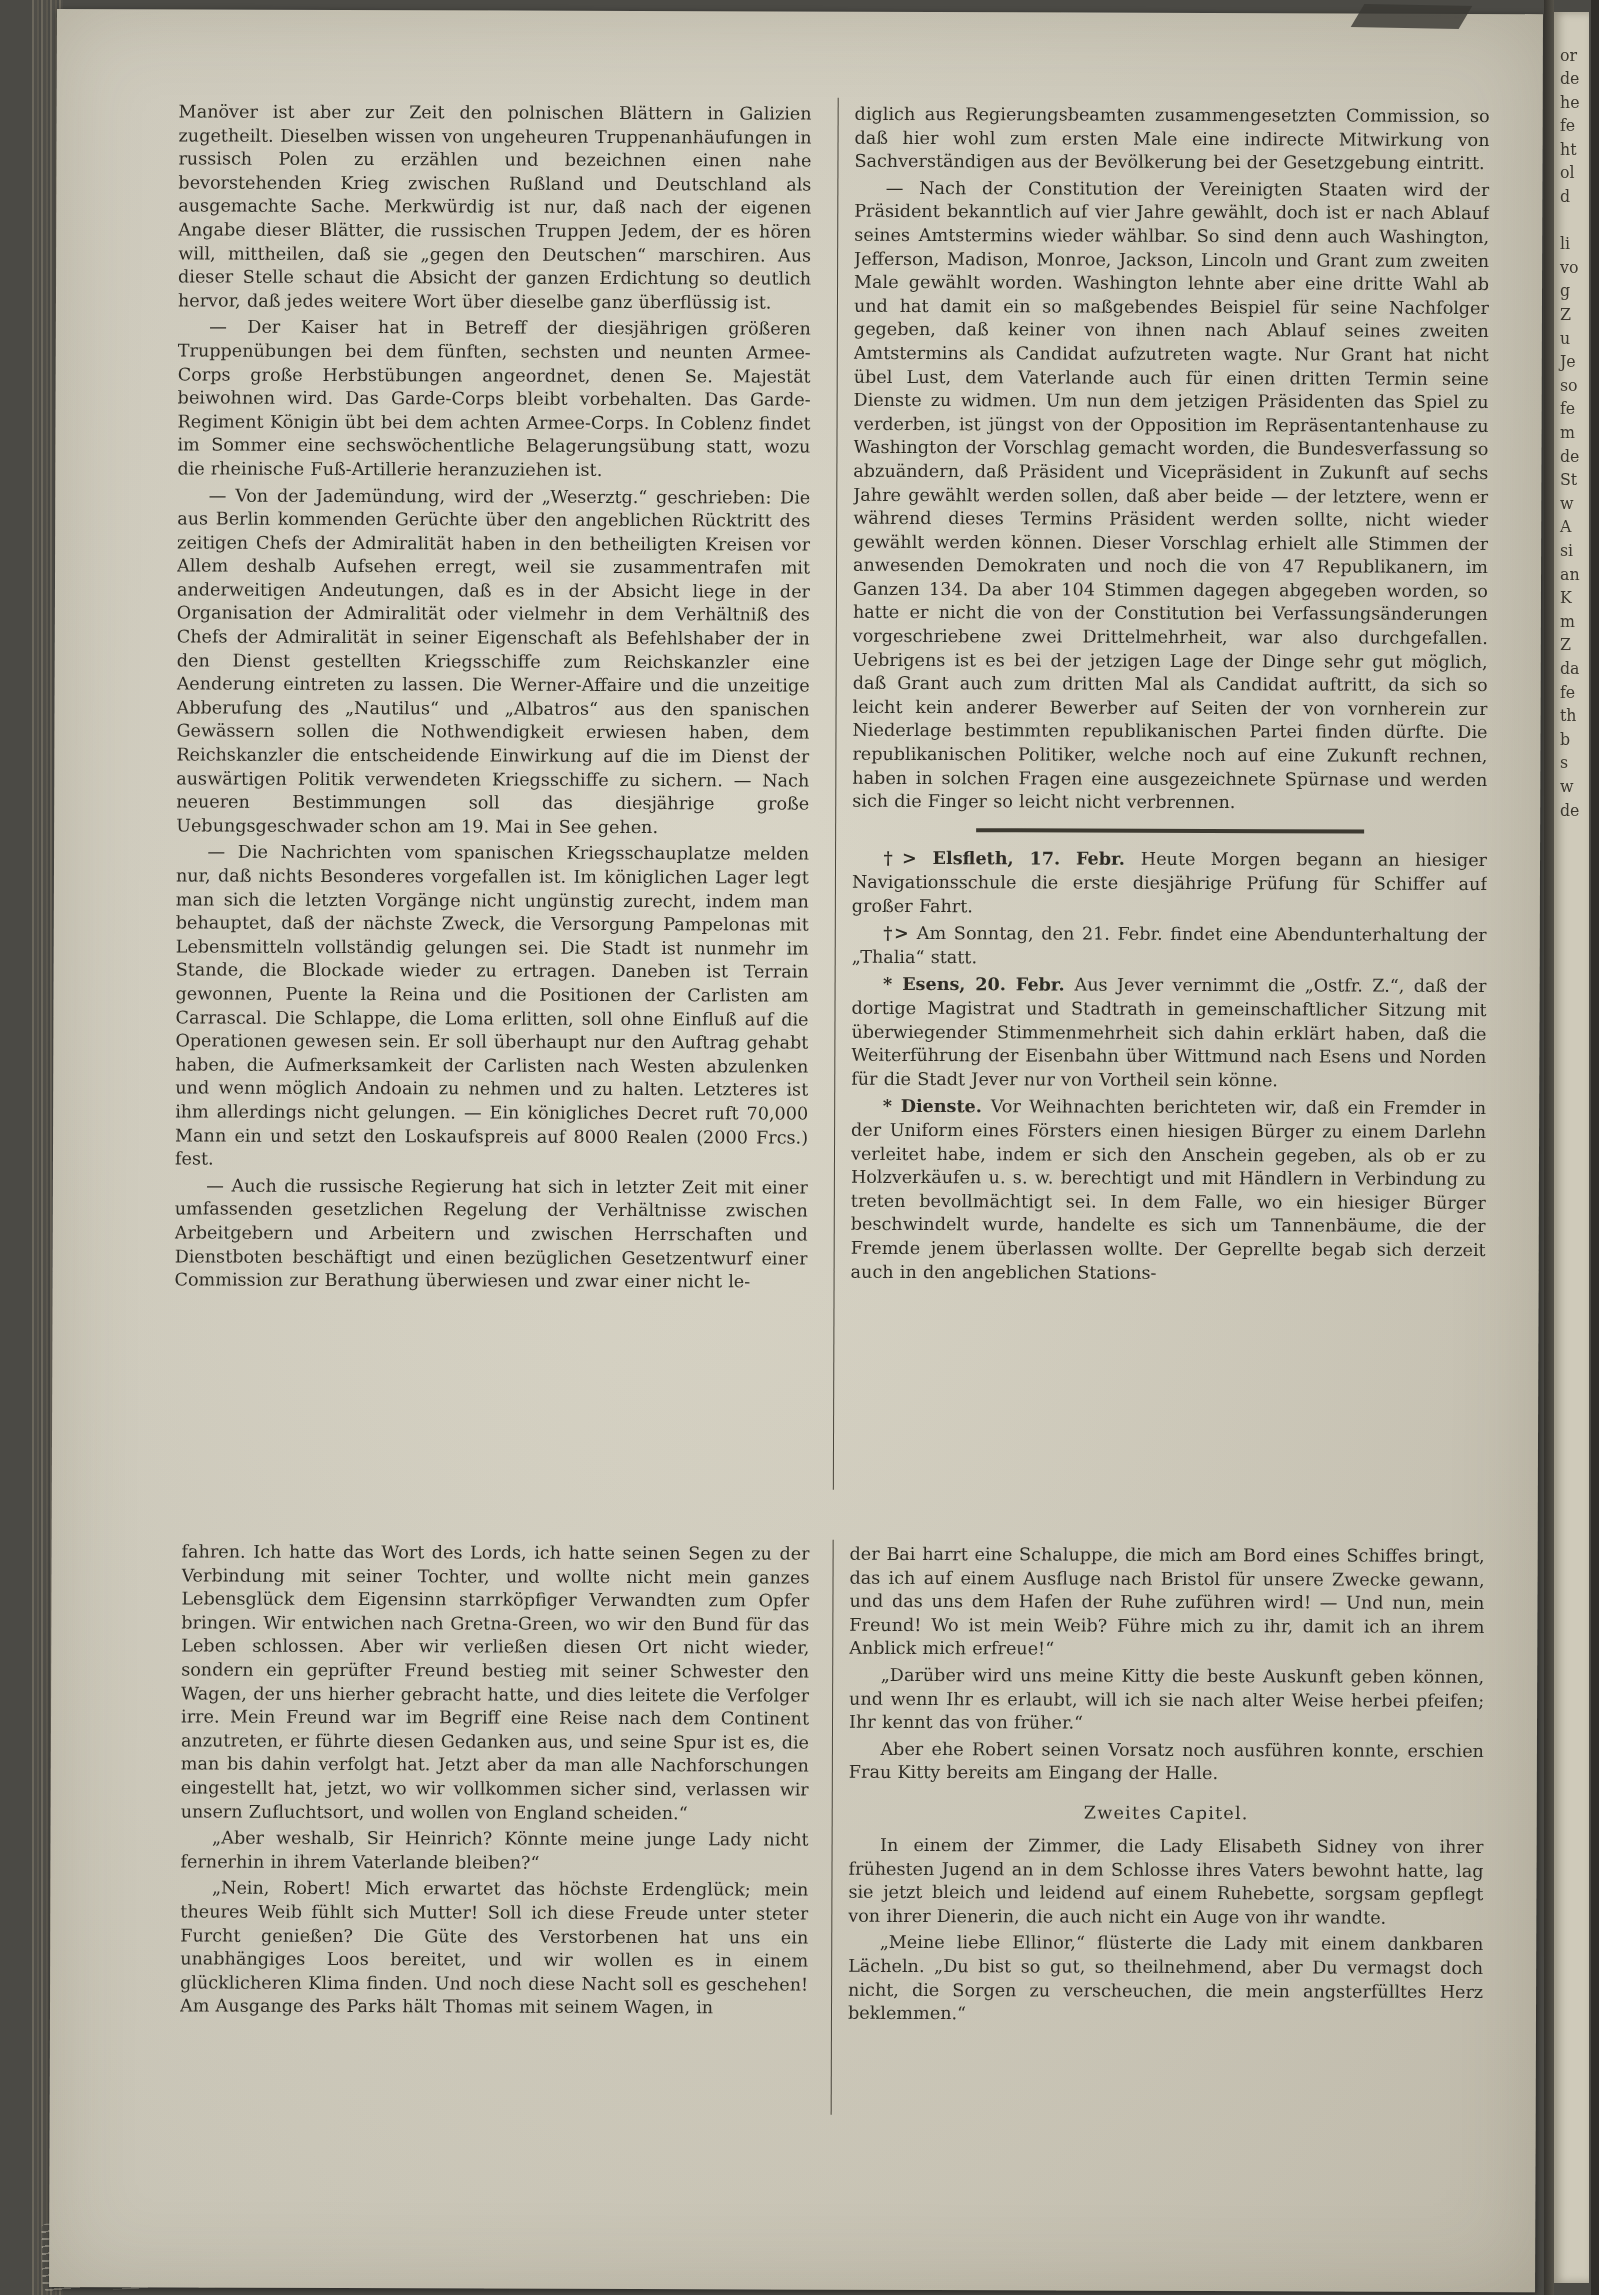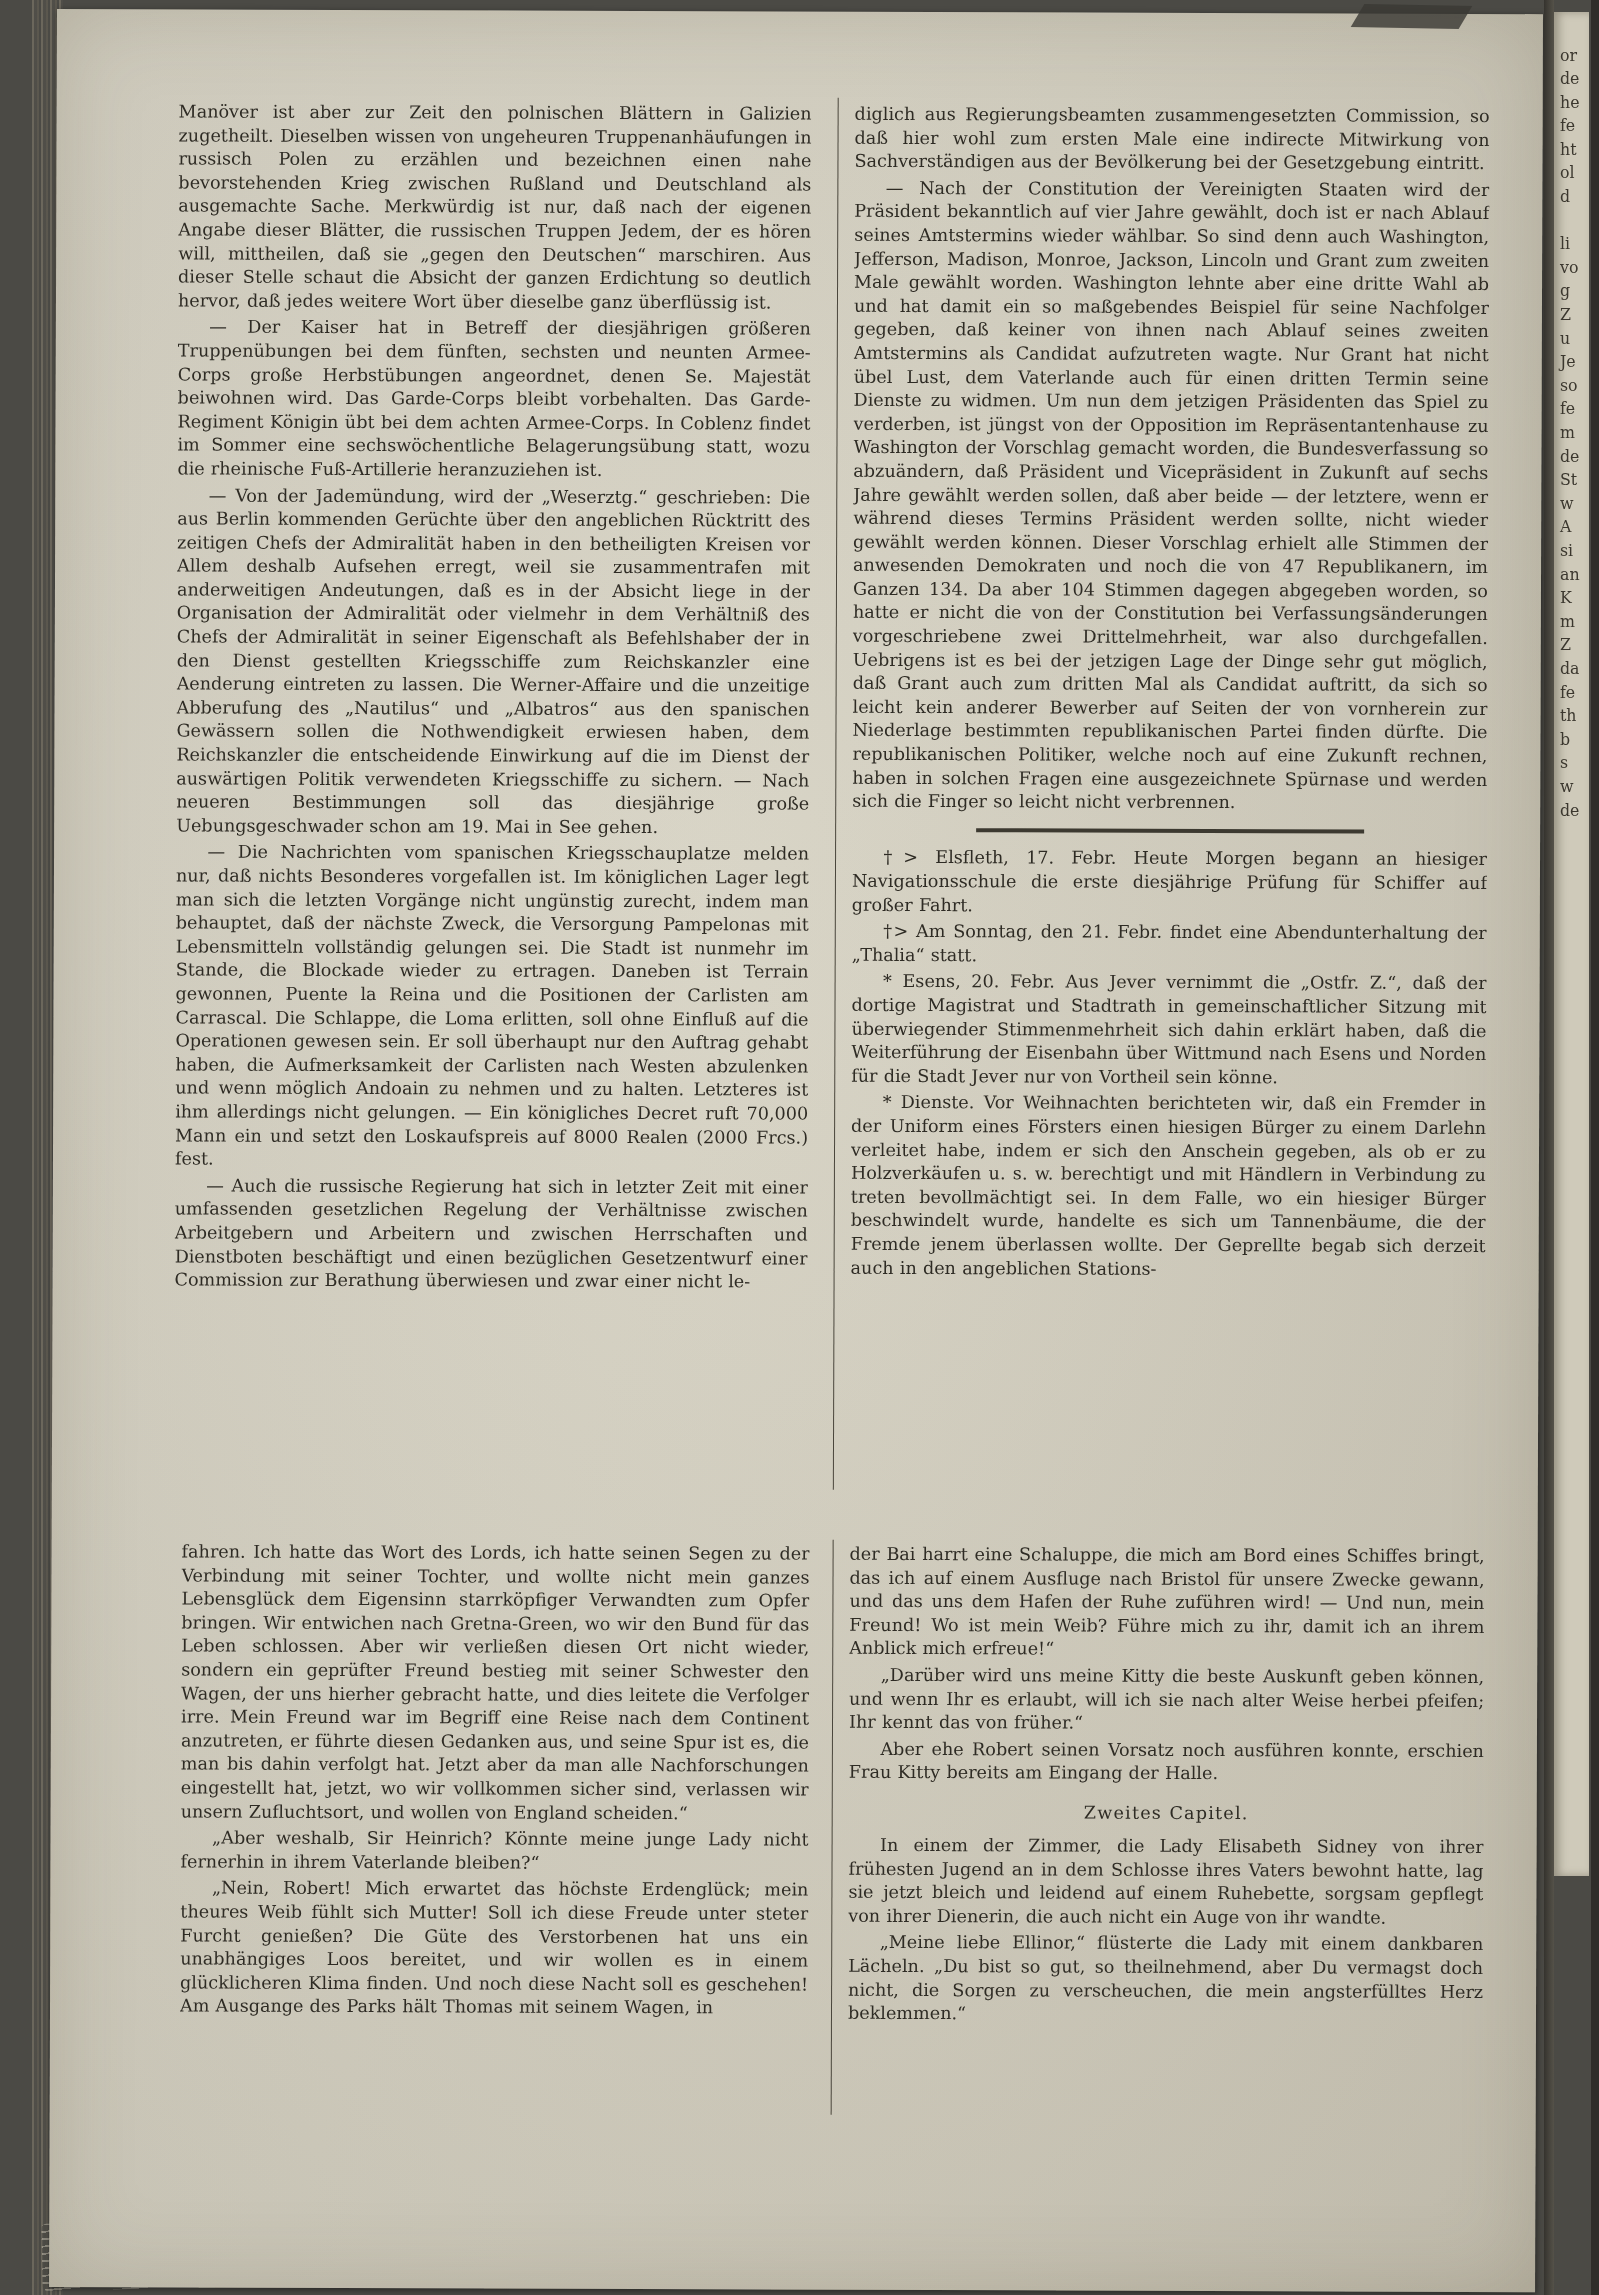--- a/index.html
+++ b/index.html
@@ -27,21 +27,21 @@
   }
   .corner-notch {
     position:absolute; left:1357px; top:4.8px; width:109px; height:23px;
     background:#3a3833; transform:skewX(-30deg) rotate(1deg); opacity:.8;
   }
   .edge-gap {
     position:absolute; left:1544px; top:0; width:9.7px; height:2295px;
     background:linear-gradient(90deg,#35332e,#555249);
   }
   .next-page-sliver {
-    position:absolute; left:1554px; top:12px; width:35px; height:1864px;
+    position:absolute; left:1554px; top:12px; width:35px; height:2271px;
     background:#cfcaba; overflow:hidden;
     box-shadow: inset 4.8px 0 8.5px rgba(70,65,50,.4);
   }
   .next-page-sliver .fragments {
     margin-top:31.5px; padding-left:6px;
     font-size:15.8px; line-height:23.6px; color:#3b372e;
     white-space:pre-line;
   }
   .right-dark-strip {
     position:absolute; left:1591px; top:0; width:9px; height:2295px; background:#2f2d29;
@@ -57,21 +57,21 @@
   #vrule-top { left:781px; top:86px; height:1392px; }
   #vrule-bottom { left:781px; top:1528px; height:575px; }
   #col-top-left { left:122px; top:91px; width:633px; height:1388px; overflow:hidden; }
   #col-top-right { left:798px; top:91px; width:635px; height:1388px; overflow:hidden; }
   #col-bottom-left { left:130px; top:1531px; width:628px; height:612px; overflow:hidden; }
   #col-bottom-right { left:798px; top:1531px; width:635px; height:612px; overflow:hidden; }
   .article-rule {
     width:388px; height:3.6px; background:#3c3930; border:none;
     margin:14.5px auto 14.5px auto;
   }
-  .lead { font-weight:normal; }
+  .lead { font-weight:bold; }
   .chapter-heading {
     text-align:center; text-indent:0 !important;
     letter-spacing:1.2px; margin:15.8px 0 9.7px 0 !important;
   }
   .texture {
     position:absolute; left:0; top:0; width:100%; height:100%; pointer-events:none;
     background:radial-gradient(ellipse at 45% 40%, rgba(255,255,250,.07), rgba(40,35,25,.10));
   }
 </style>
 </head>

